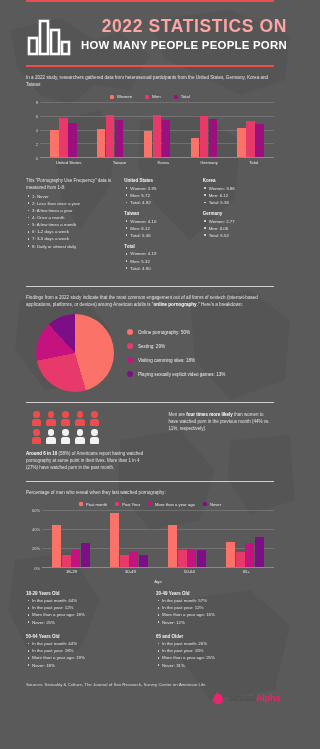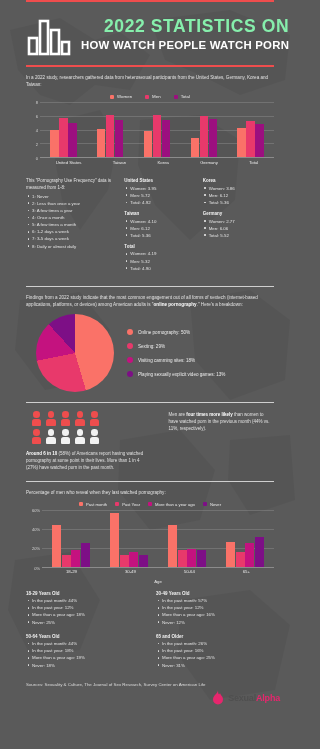--- a/index.html
+++ b/index.html
@@ -35,21 +35,21 @@
   
   .header {
     display: flex;
     align-items: center;
     gap: 9px;
     padding: 9px 26px 8px 26px;
   }
   .bars-logo { flex: 0 0 auto; }
   .title-wrap { text-align: right; flex: 1; }
   .title-main {
-    color: #86efac;
+    color: #fca5a5;
     font-size: 17.5px;
     font-weight: bold;
     letter-spacing: 0.6px;
     line-height: 1.05;
     white-space: nowrap;
   }
   .title-sub {
     color: #ffffff;
     font-size: 11.4px;
     font-weight: bold;
@@ -229,21 +229,21 @@
       <svg class="bars-logo" width="46" height="46" viewBox="0 0 46 46">
         <g fill="none" stroke="#ffffff" stroke-width="2.6">
           <rect x="3" y="27" width="8" height="16"></rect>
           <rect x="14" y="10" width="8" height="33"></rect>
           <rect x="25" y="19" width="8" height="24"></rect>
           <rect x="36" y="31" width="7" height="12"></rect>
         </g>
       </svg>
       <div class="title-wrap">
         <div class="title-main">2022 STATISTICS ON</div>
-        <div class="title-sub">HOW WATCH PEOPLE WATCH PORN</div>
+        <div class="title-sub">HOW MANY PEOPLE PEOPLE PORN</div>
       </div>
     </div>
 
     <div class="rule"></div>
 
     <div class="body-text">In a 2022 study, researchers gathered data from heterosexual participants from the United States, Germany, Korea and Taiwan:</div>
 
     <div class="legend" id="legend1">
         <div class="legend-item">
           <span class="legend-swatch" style="background:#fa7268"></span>

